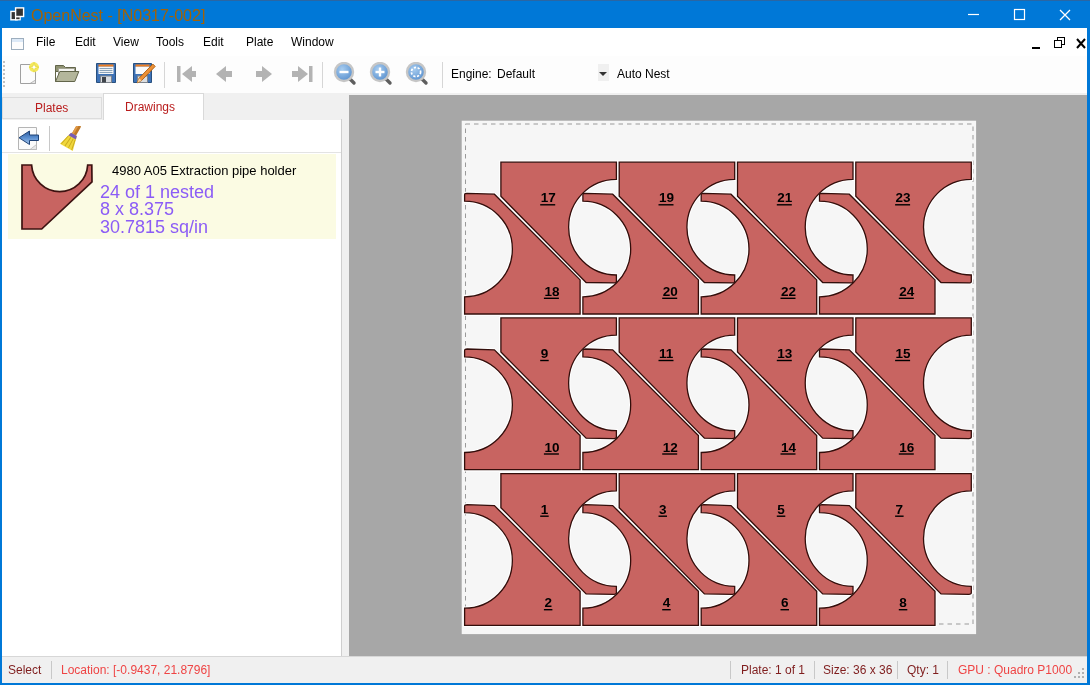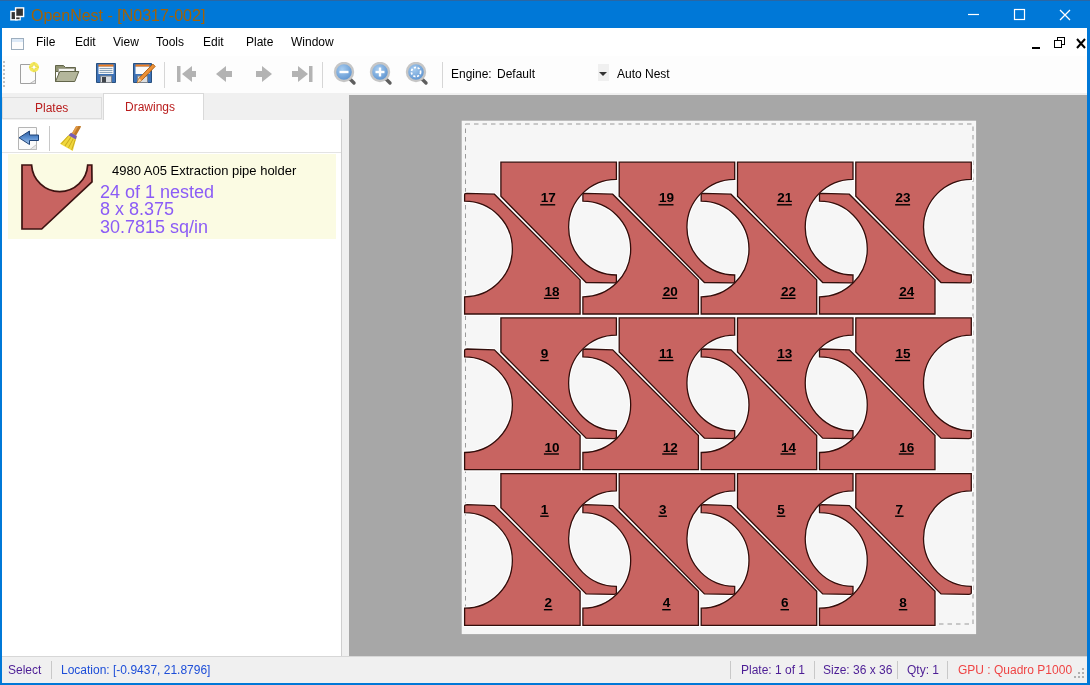--- a/index.html
+++ b/index.html
@@ -26,21 +26,21 @@
   #minitb-line{left:2px;top:152px;width:339px;height:1px;background:#e3e3e3;}
   #item{left:8px;top:154px;width:328px;height:85px;background:#fbfbe3;}
   #itemtitle{left:112px;top:163px;font-size:13px;font-weight:normal;color:#000;}
   .itemgray{left:100px;font-size:18px;color:#8b5cf6;}
   #splitter{left:341px;top:95px;width:8px;height:561px;background:#f0f0f0;}
   #canvas{left:349px;top:95px;width:738px;height:561px;background:#a7a7a7;}
   
   #statusline{left:0;top:656px;width:1090px;height:1px;background:#d7d7d7;}
   #statusbar{left:0;top:657px;width:1090px;height:26px;background:#f0f0f0;font-size:12px;}
   .ssep{width:1px;background:#c8c8c8;top:661px;height:18px;}
-  .stxt{top:663px;font-size:12px;color:#4c1d95;}
+  .stxt{top:663px;font-size:12px;color:#7f1d1d;}
   
   #bleft{left:0;top:28px;width:2px;height:657px;background:#0078d7;}
   #bright{left:1087px;top:28px;width:3px;height:657px;background:#0078d7;}
   #bbottom{left:0;top:683px;width:1090px;height:2px;background:#0078d7;}
 </style>
 </head>
 <body>
 
 <div class="abs" id="titlebar"></div>
 <div class="abs" style="left:0;top:0;width:1090px;height:1px;background:#2a66a3"></div>
@@ -329,21 +329,21 @@
 <rect x="895.1" y="515.5" width="8.5" height="1.4"></rect>
 <text x="899.3" y="607.2" font-size="13.5" font-weight="bold" font-family="&quot;Liberation Sans&quot;,sans-serif">8</text>
 <rect x="898.8" y="609.0" width="8.5" height="1.4"></rect>
 </g>
 </svg>
 
 <div class="abs" id="statusline"></div>
 <div class="abs" id="statusbar"></div>
 <div class="abs stxt" style="left:8px">Select</div>
 <div class="abs ssep" style="left:51px"></div>
-<div class="abs stxt" style="left:61px;color:#1d4ed8">Location: [-0.9437, 21.8796]</div>
+<div class="abs stxt" style="left:61px;color:#ef4444">Location: [-0.9437, 21.8796]</div>
 <div class="abs ssep" style="left:730px"></div>
 <div class="abs stxt" style="left:741px">Plate: 1 of 1</div>
 <div class="abs ssep" style="left:814px"></div>
 <div class="abs stxt" style="left:823px">Size: 36 x 36</div>
 <div class="abs ssep" style="left:897px"></div>
 <div class="abs stxt" style="left:907px">Qty: 1</div>
 <div class="abs ssep" style="left:947px"></div>
 <div class="abs stxt" style="left:958px;color:#ef4444">GPU : Quadro P1000</div>
 <svg class="abs" style="left:1072px;top:666px" width="14" height="14" viewBox="0 0 14 14">
   <g fill="#b0b0b0">

